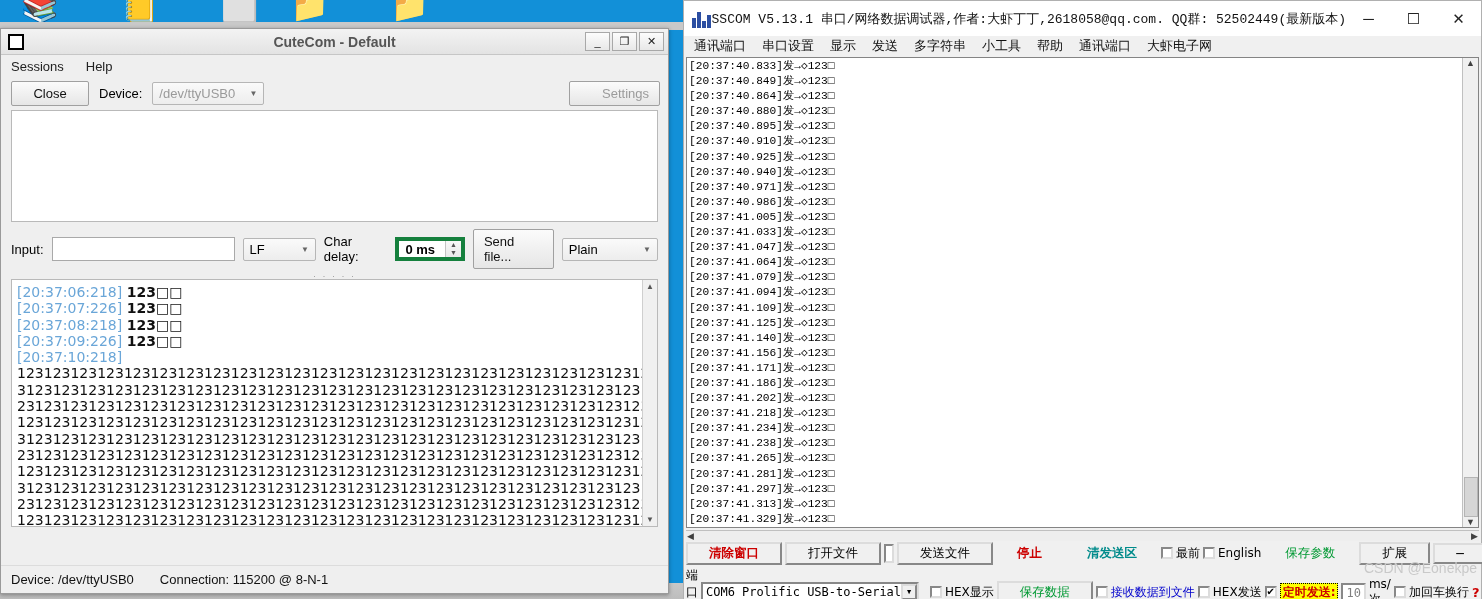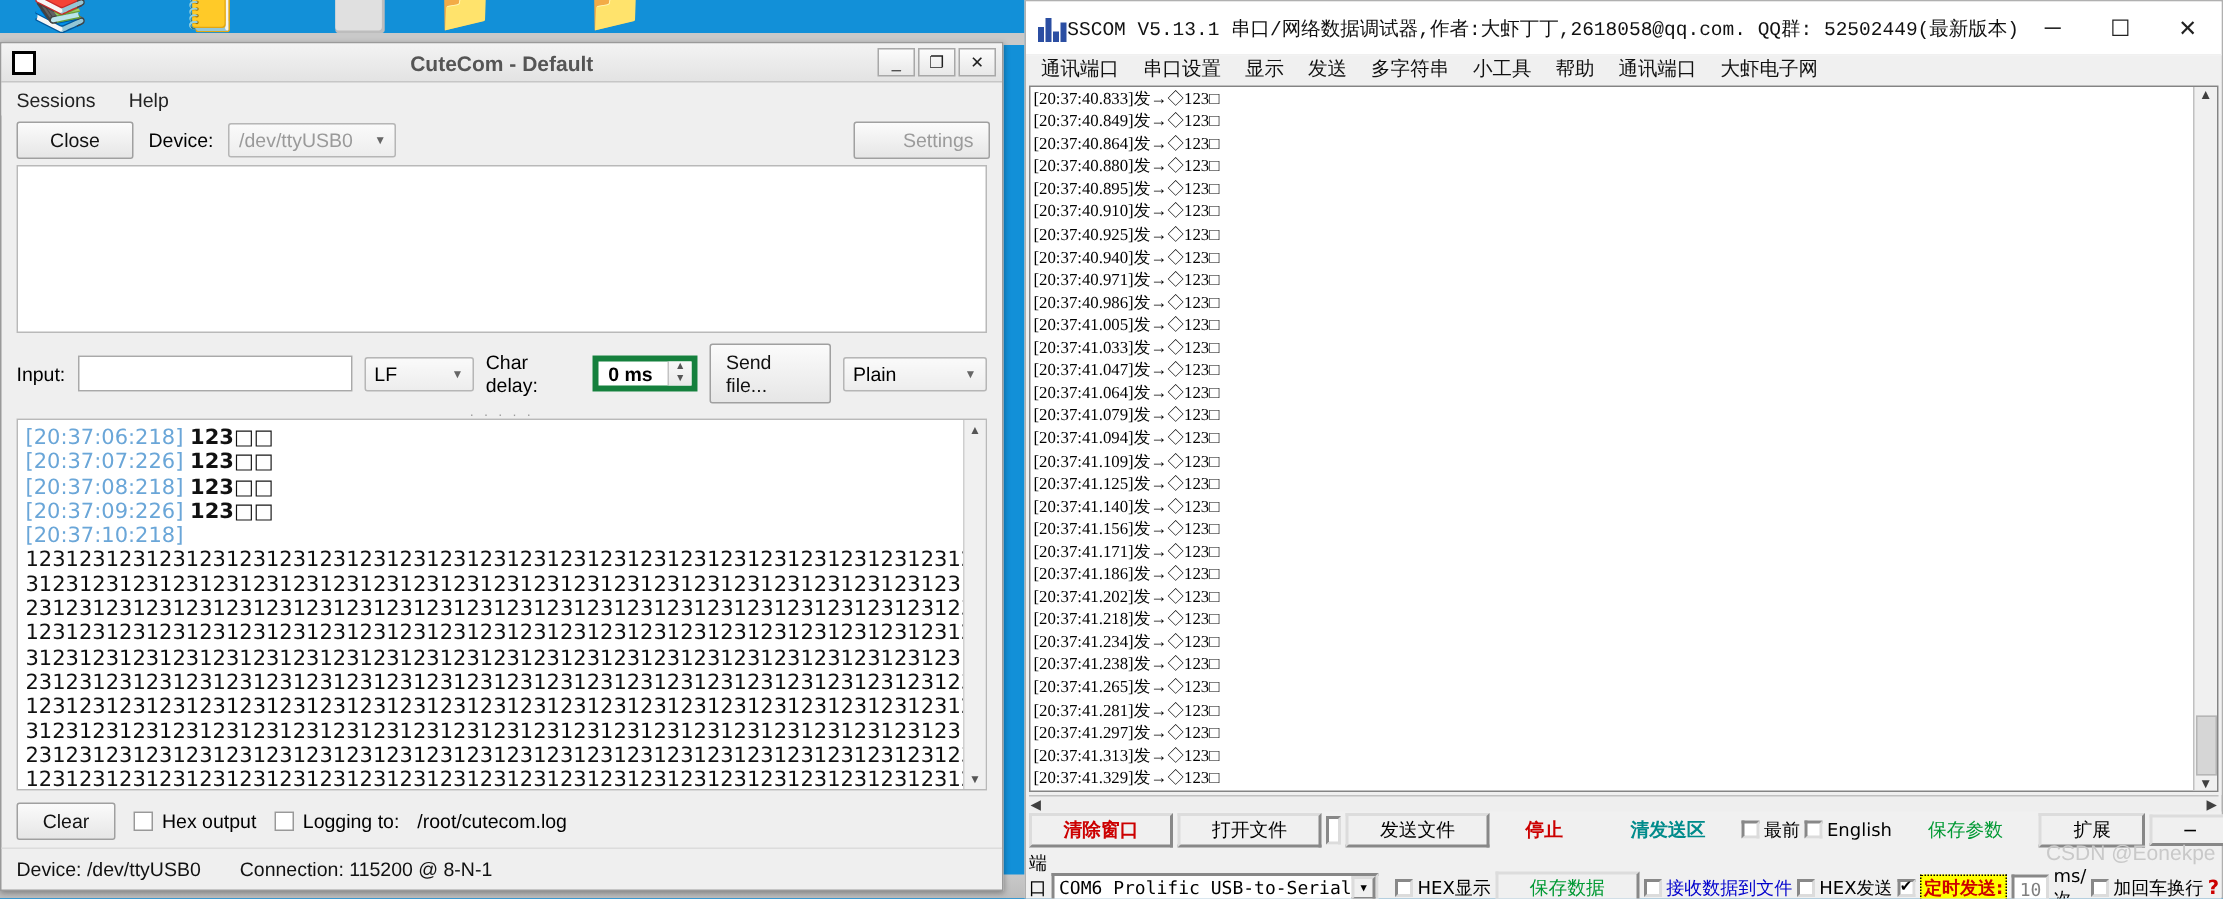--- a/index.html
+++ b/index.html
@@ -116,21 +116,21 @@
       font-family:Liberation Mono, monospace; }
   .ss-wbtn { width:45px; height:36px; display:flex; align-items:center; justify-content:center;
      font-size:15px; color:#222; }
   #ss-wbtns { margin-left:auto; display:flex; }
   #ss-menubar { height:24px; display:flex; align-items:center; gap:16px;
      padding-left:10px; font-size:13px; color:#111; background:#f0f0f0;
      font-family:"DejaVu Sans","Liberation Sans",sans-serif; }
 
   #ss-main { flex:1; display:flex; background:#f0f0f0; padding:2px; }
   #ss-recv { flex:1; background:#fff; border:1px solid #848484; display:flex; overflow:hidden; }
-  #ss-recv-left { width:160px; font-family:Liberation Serif, serif;
+  #ss-recv-left { width:160px; font-family:Liberation Mono, monospace;
      font-size:11.2px; line-height:15.1px; padding:1px 0 0 2px; color:#000; white-space:pre;
      overflow:hidden; }
   #ss-recv-right { flex:1; }
   .vscroll { width:16px; background:#f0f0f0; border-left:1px solid #c0c0c0;
      display:flex; flex-direction:column; justify-content:space-between; align-items:center;
      font-size:9px; color:#404040; }
   .vscroll .bar { width:14px; flex:1; margin:2px 0; background:#f0f0f0; }
   .vscroll .thumb { width:14px; height:40px; background:#d6d6d6; border:1px solid #b5b5b5; }
   .hscroll { height:16px; background:#eee; border-top:1px solid #c0c0c0;
      display:flex; align-items:center; justify-content:space-between;
@@ -267,32 +267,20 @@
 231231231231231231231231231231231231231231231231231231231231231231231231231231231231
 123123123123123123123123123123123123123123123123123123123123123123123123123123123123
 312312312312312312312312312312312312312312312312312312312312312312312312312123
 </div>
     <div id="cc-log-scroll">
       <span>▲</span>
       <span>▼</span>
     </div>
   </div>
 
-  <div id="cc-bottomrow">
-    <div class="btn" style="min-width:66px;text-align:center">Clear</div>
-    <label class="chk-wrap">
-      <span class="chk"></span>
-      <span>Hex output</span>
-    </label>
-    <label class="chk-wrap">
-      <span class="chk"></span>
-      <span>Logging to:</span>
-    </label>
-    <span id="cc-logpath">/root/cutecom.log</span>
-  </div>
 
   <div id="cc-statusbar">
     <span>Device:  /dev/ttyUSB0</span>
     <span>Connection:  115200 @ 8-N-1</span>
   </div>
 </div>
 
 <div id="sscom">
 
   <div id="ss-titlebar">

